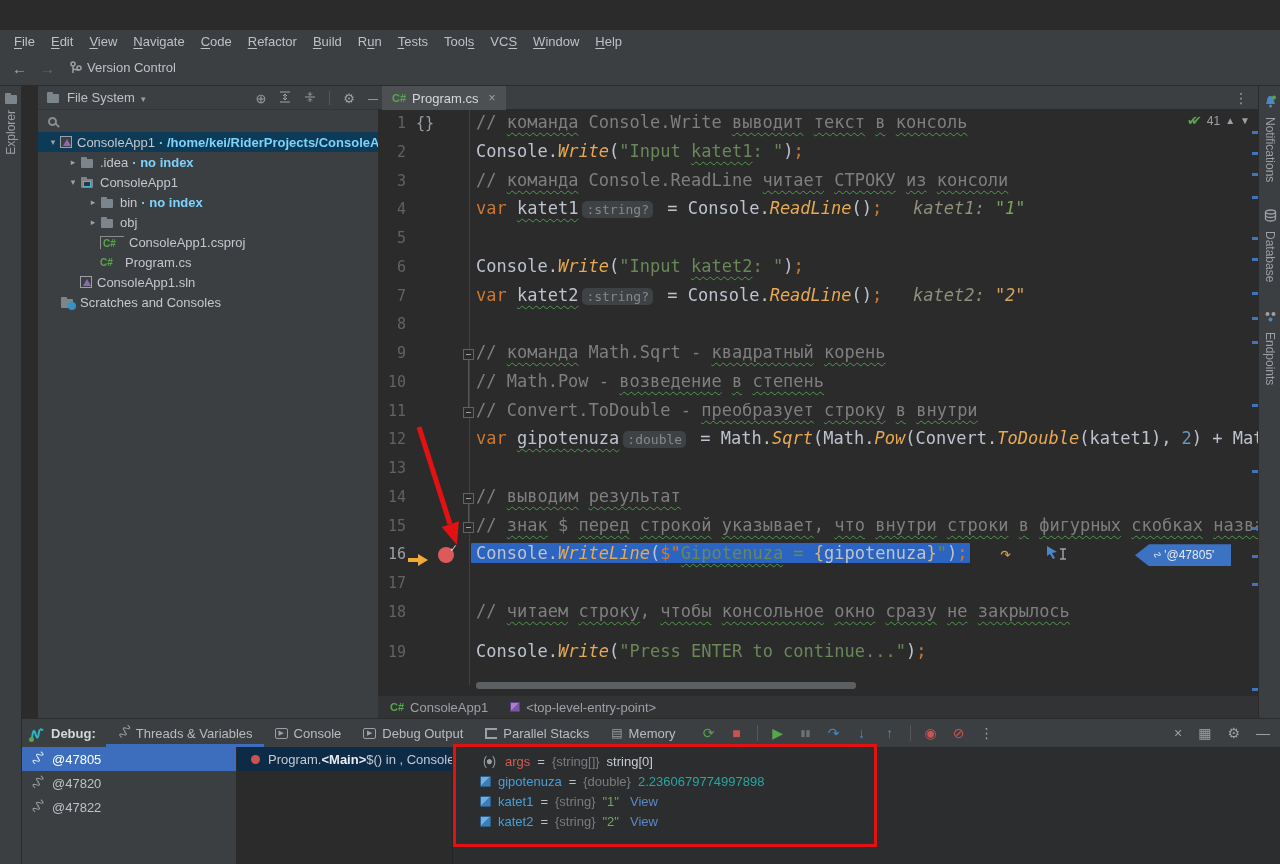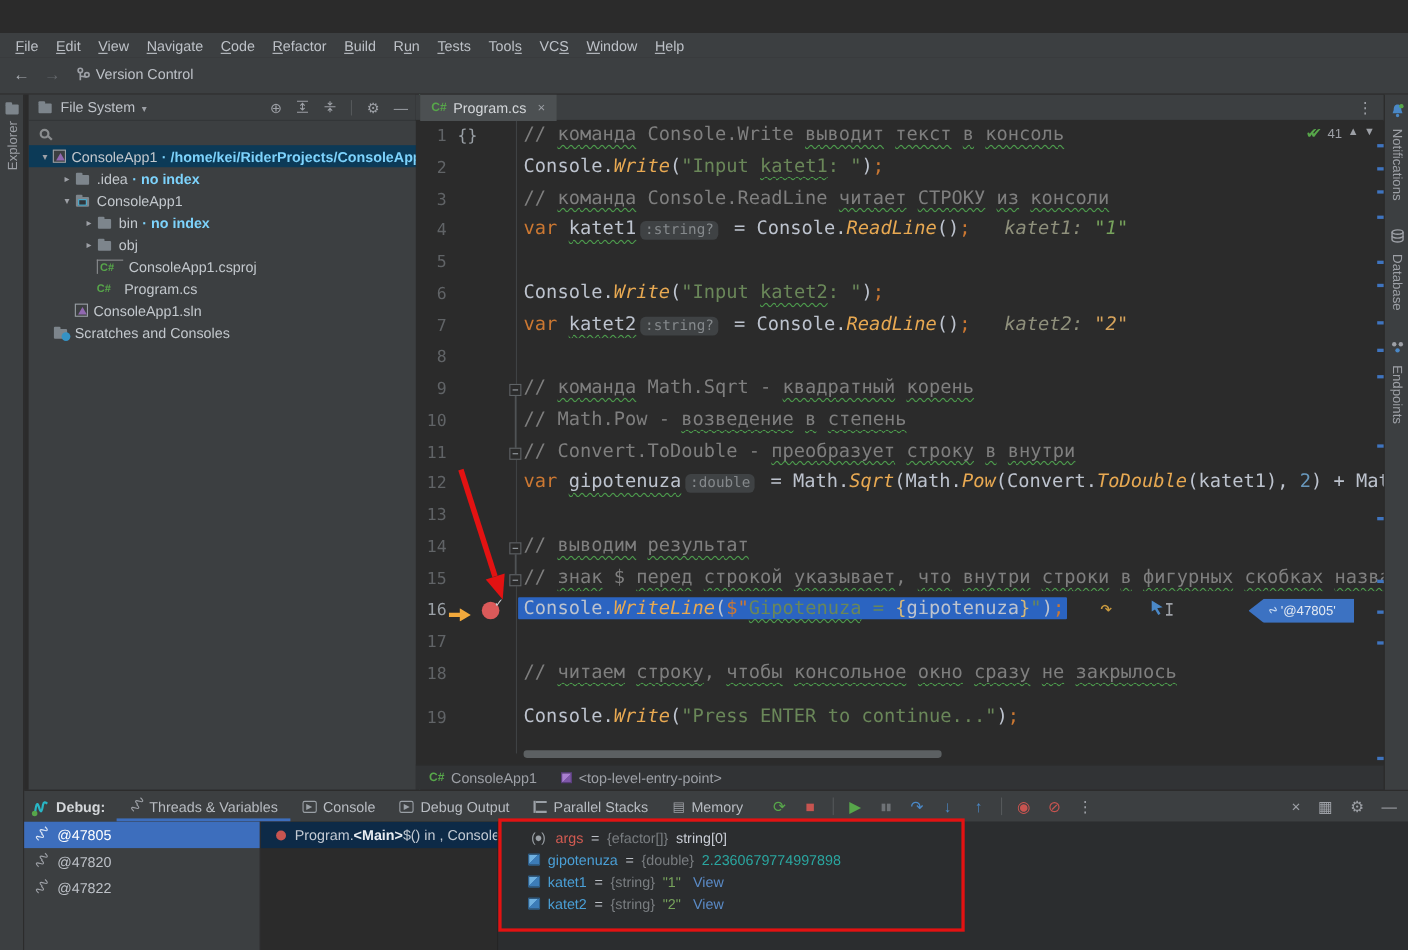--- a/index.html
+++ b/index.html
@@ -54,22 +54,22 @@
 
   
   .stripe { position:absolute; top:86px; width:22px; height:778px; background:#3c3f41; }
   .stripe.left { left:0; border-right:1px solid #2b2b2b; }
   .stripe.right { left:1258px; border-left:1px solid #2b2b2b; }
   .vtext { color:#9da0a6; font-size:12px; writing-mode:vertical-rl; white-space:nowrap; }
   .stripe.left .vtext { transform:rotate(180deg); }
   .stripe-item { display:flex; flex-direction:column; align-items:center; gap:5px; width:22px; }
 
   
-  .project { position:absolute; left:26px; top:86px; width:356px; height:632px; background:#3c3f41;
-    border-right:1px solid #86efac; overflow:hidden; }
+  .project { position:absolute; left:38px; top:86px; width:356px; height:632px; background:#3c3f41;
+    border-right:3px solid #86efac; overflow:hidden; }
   .proj-header { height:24px; display:flex; align-items:center; padding:0 8px; gap:6px;
     border-bottom:1px solid #333638; }
   .proj-header .ph-label { color:#bdc1c7; font-size:13px; }
   .proj-header .ph-caret { color:#9da0a6; font-size:9px; margin-top:2px; }
   .ph-actions { position:absolute; right:10px; top:0; height:24px; display:flex; align-items:center; gap:13px;
     color:#9da0a6; font-size:13px; }
   .ph-div { width:1px; height:14px; background:#55585a; }
   .proj-search { height:22px; display:flex; align-items:center; padding:0 10px; }
   .tree { position:relative; font-size:13px; }
   .trow { display:flex; align-items:center; height:20px; white-space:nowrap; overflow:hidden; }
@@ -541,21 +541,21 @@
         <div class="framerow">
           <span class="dot"></span>
           <span><span>Program.</span><b>&lt;Main&gt;</b><span>$() in , Console</span></span>
         </div>
       </div>
       <div class="vars-col" id="vars">
           <div class="varrow">
             <span class="vparam">(●)</span>
             <span class="vname param">args</span>
             <span class="veq">=</span>
-            <span class="vtype">{efactor[]}</span>
+            <span class="vtype">{string[]}</span>
             <span class="vval">string[0]</span>
           </div>
           <div class="varrow">
             <span class="vcube"></span>
             <span class="vname">gipotenuza</span>
             <span class="veq">=</span>
             <span class="vtype">{double}</span>
             <span class="vval numv">2.2360679774997898</span>
           </div>
           <div class="varrow">

